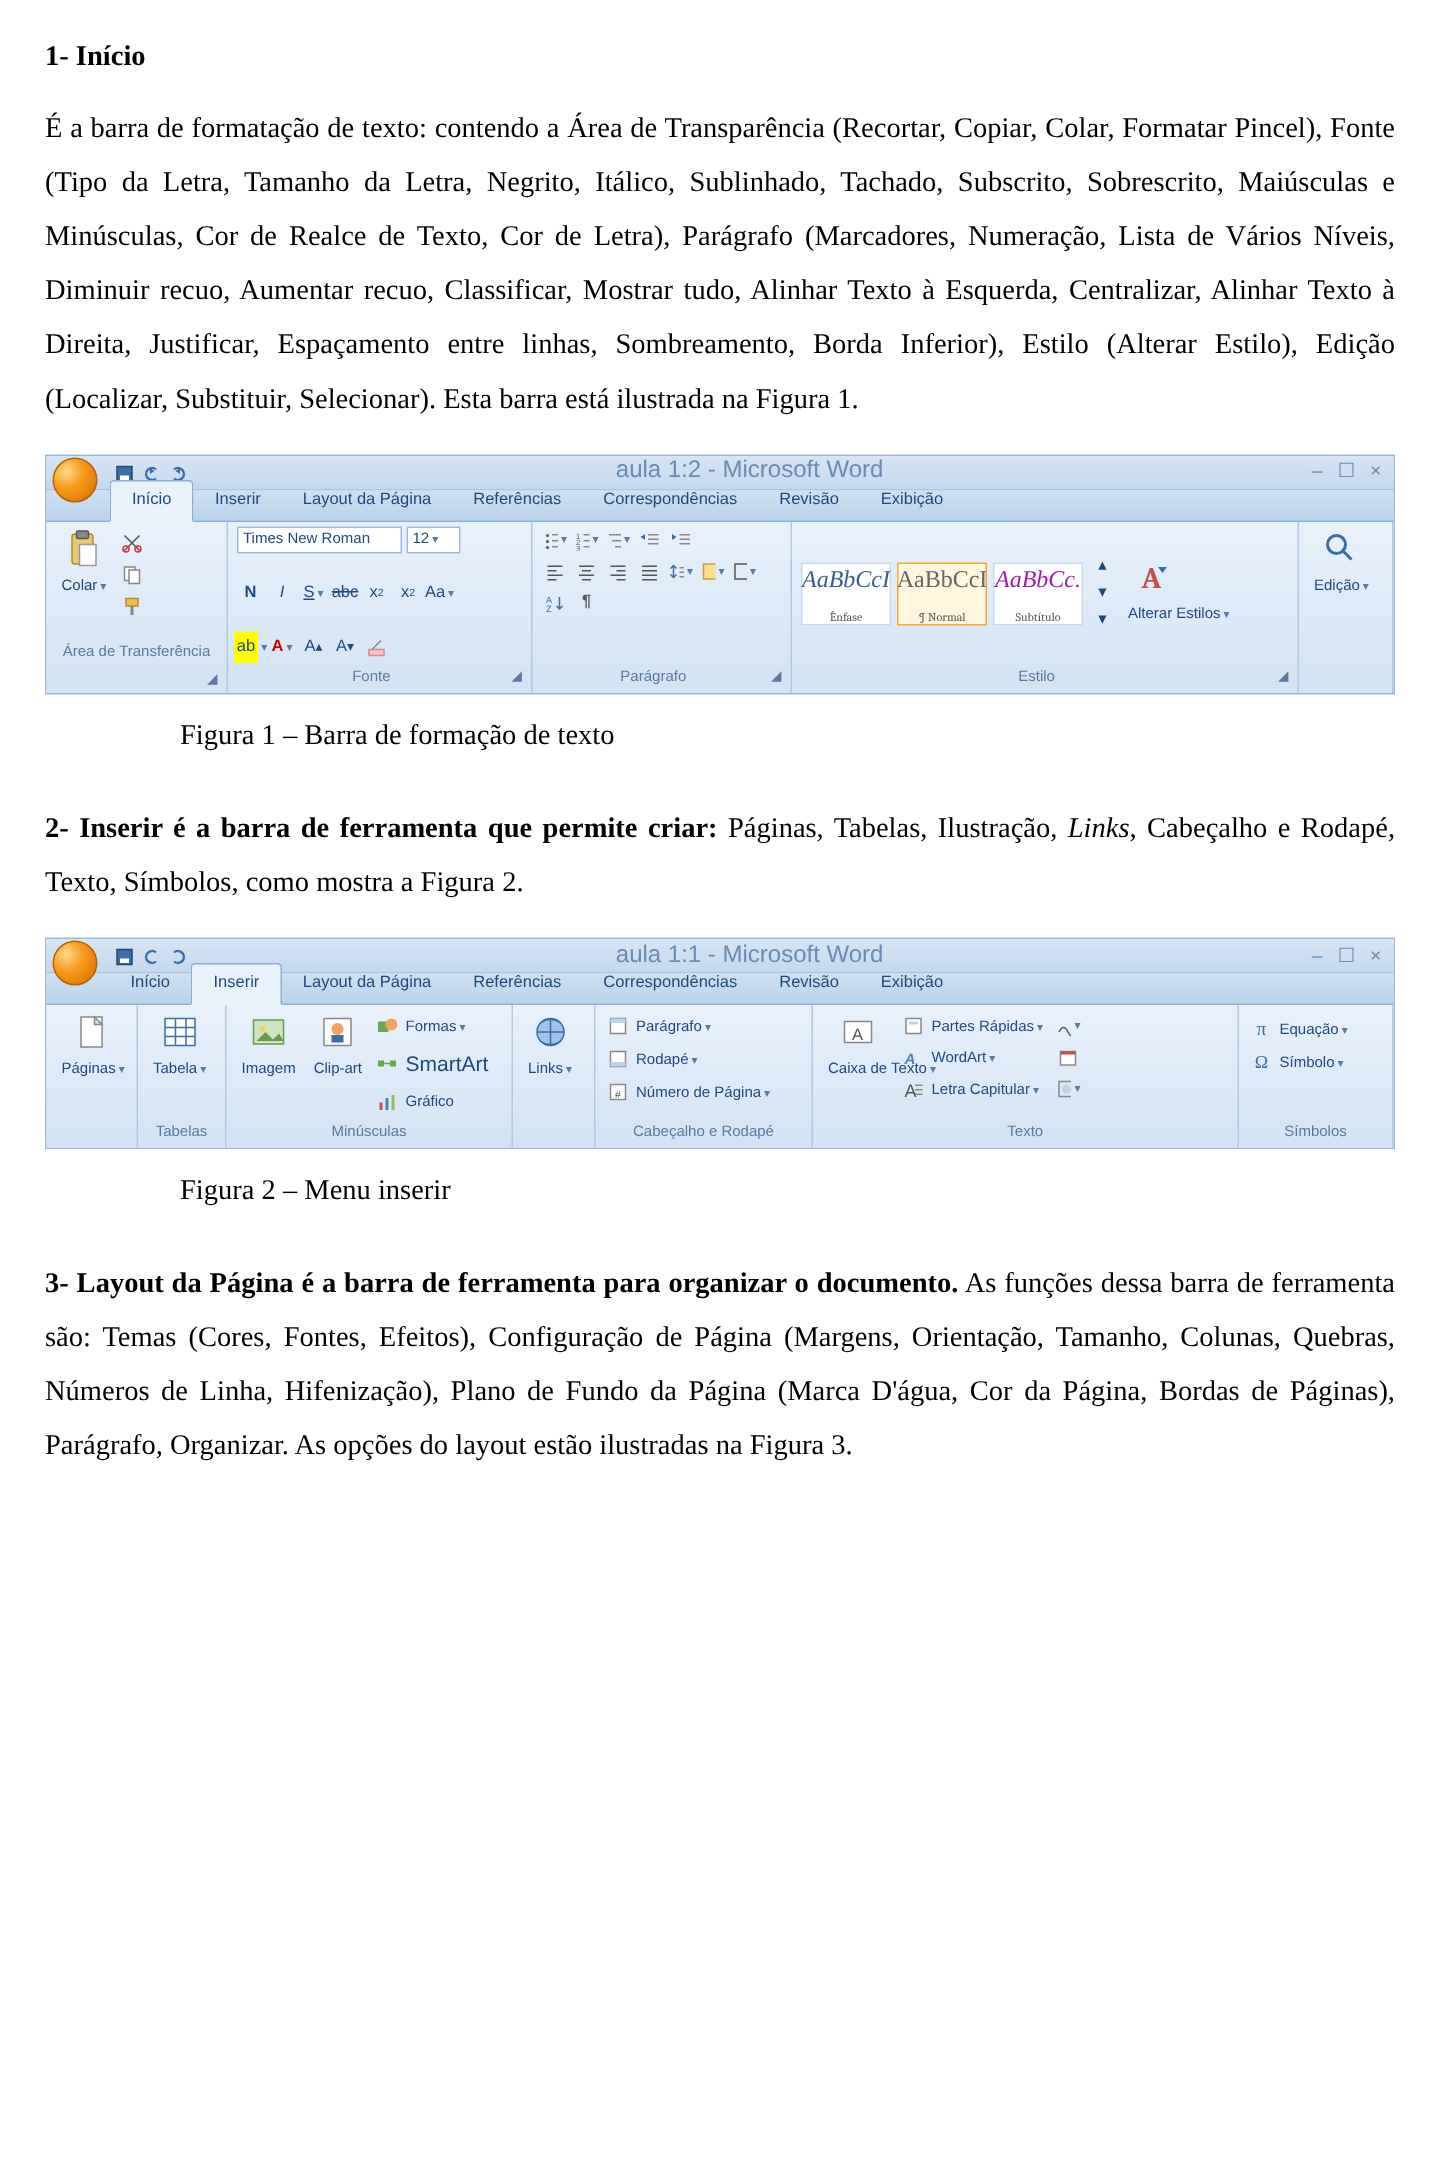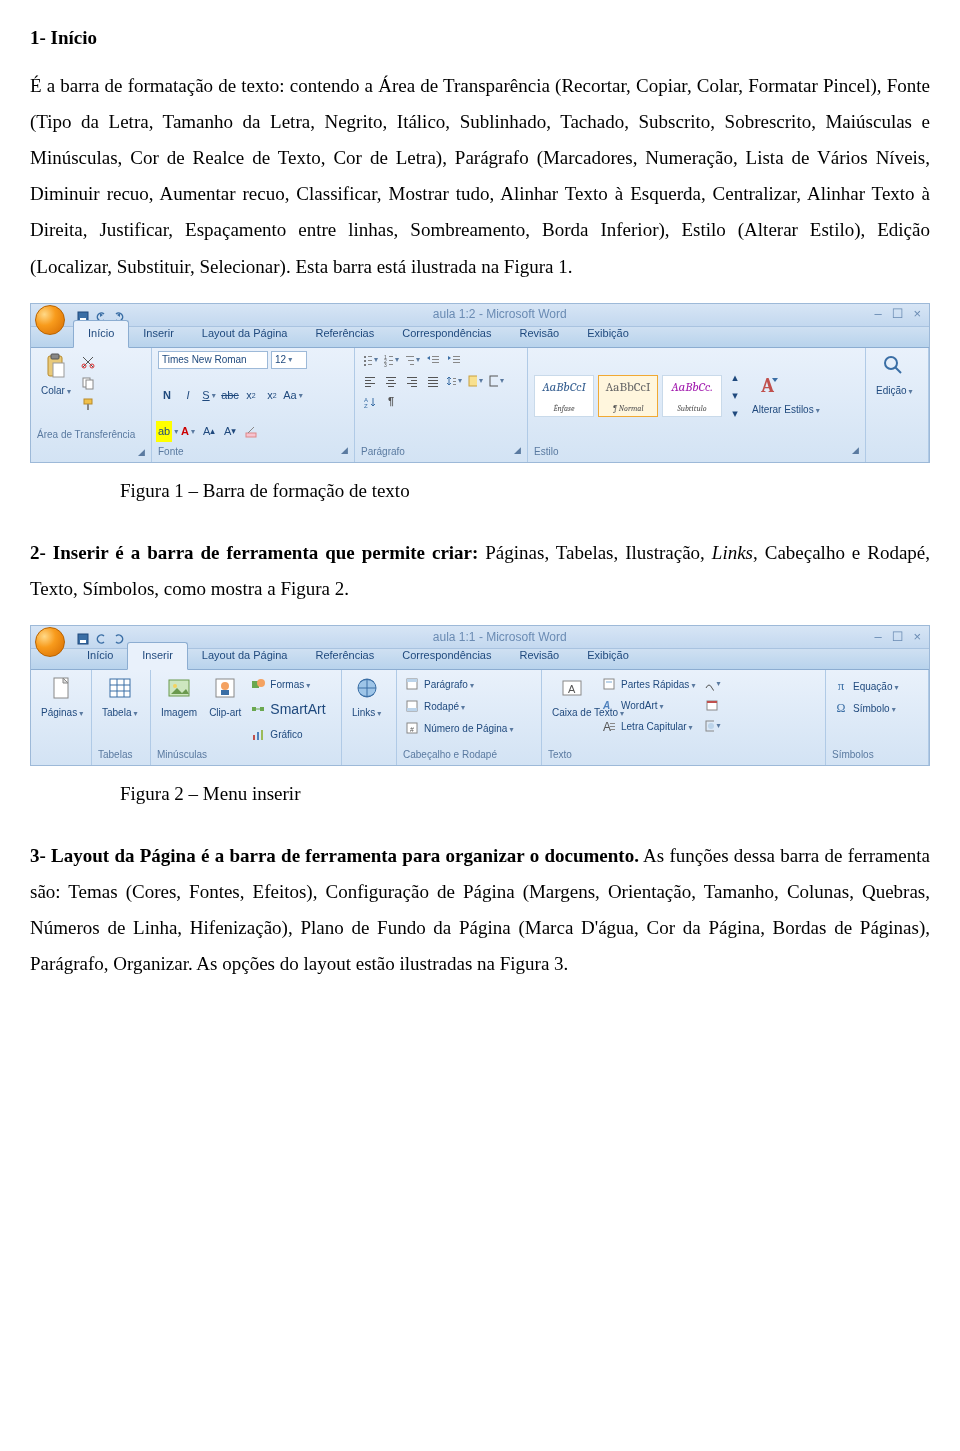--- a/index.html
+++ b/index.html
@@ -14,40 +14,40 @@
     text-align: justify;
   }
   .heading { font-weight: bold; }
   p { margin: 0 0 12px 0; }
   .caption { text-align: left; margin: 10px 0 26px 90px; }
   .ribbon { border: 1px solid #9db9d8; margin: 18px 0 6px 0; font-family: "Segoe UI", Tahoma, sans-serif; font-size: 11px; color: #1f497d; background: linear-gradient(#e4ecf7,#cfe0f2); }
   .titlebar { background: linear-gradient(#d7e5f5,#c3d8ef); border-bottom: 1px solid #a9c3e0; height: 22px; display: flex; align-items: center; }
   .orb { width: 28px; height: 28px; border-radius: 50%; background: radial-gradient(circle at 30% 30%, #ffd988 0%, #f89b1c 40%, #d46a00 100%); margin: 2px 6px 0 4px; position: relative; top: 4px; z-index: 2; border: 1px solid #b96300;}
   .qat { display: flex; gap: 6px; align-items: center; margin-left: 6px; }
   .qat span { width: 12px; height: 12px; display: inline-block; }
-  .titlecenter { flex: 1; text-align: center; color: #6a8bb3; font-size: 12px; }
+  .titlecenter { flex: 1; text-align: center; color: #6a8bb3; font-size: 16px; }
   .winbtns { display: flex; gap: 10px; margin-right: 8px; color: #6a8bb3; font-size: 13px; }
   .tabs { display: flex; align-items: flex-end; height: 20px; padding-left: 42px; background: linear-gradient(#cfe0f2,#b8d3ec); border-bottom: 1px solid #8cadd1; font-size: 11px; color: #1f497d; }
   .tab { padding: 2px 14px 3px 14px; cursor: pointer; }
   .tab.active { background: #e9f1fb; border: 1px solid #8cadd1; border-bottom: 1px solid #e9f1fb; border-radius: 3px 3px 0 0; position: relative; top: 1px; }
   .ribbonbody { display: flex; background: linear-gradient(#e9f1fb,#d3e3f4); min-height: 78px; }
   .group { border-right: 1px solid #b0cae6; padding: 3px 6px 1px 6px; display: flex; flex-direction: column; justify-content: space-between; }
-  .gtitle { font-size: 10px; color: #5a7aa0; white-space: nowrap; padding-top: 1px;}
+  .gtitle { text-align: center; font-size: 10px; color: #5a7aa0; white-space: nowrap; padding-top: 1px;}
   .gmain { display: flex; gap: 4px; align-items: flex-start; flex: 1; }
   .bigbtn { display: flex; flex-direction: column; align-items: center; gap: 2px; padding: 2px 4px; }
   .bigbtn .ico { width: 26px; height: 26px; }
   .bigbtn .lbl { font-size: 10px; color: #1f497d; white-space: nowrap;}
   .col { display: flex; flex-direction: column; gap: 2px; }
   .row { display: flex; gap: 3px; align-items: center; }
   .smbtn { width: 16px; height: 16px; border: 1px solid transparent; display: inline-flex; align-items: center; justify-content: center;}
   .smbtn svg { display:block; }
   .combo { background: #fff; border: 1px solid #9db9d8; height: 16px; font-size: 10px; padding: 0 3px; display: inline-flex; align-items: center; }
   .stylebox { background: #fff; border: 1px solid #c9daea; width: 58px; height: 40px; display: flex; flex-direction: column; align-items: center; justify-content: center; font-family: "Cambria", serif;}
-  .stylebox .s { font-size: 13px; color: #666; }
-  .stylebox .n { font-size: 8px; color: #555; margin-top: 2px; font-style: italic;}
+  .stylebox .s { font-size: 16px; color: #666; font-family: Liberation Serif, serif; }
+  .stylebox .n { font-size: 8px; color: #555; margin-top: 2px;}
   .stylebox.sel { border: 1px solid #f0a933; background: #fff6dd; }
   .launcher { font-size: 9px; color: #5a7aa0; float: right; margin-left: 4px; }
   .drop::after { content: "▾"; font-size: 8px; color: #5a7aa0; margin-left: 2px;}
   .hl { background: #ffff00;}
 </style>
 </head>
 <body>
 
 <p><span class="heading">1- Início</span></p>
 <p>É a barra de formatação de texto: contendo a Área de Transparência (Recortar, Copiar, Colar, Formatar Pincel), Fonte (Tipo da Letra, Tamanho da Letra, Negrito, Itálico, Sublinhado, Tachado, Subscrito, Sobrescrito, Maiúsculas e Minúsculas, Cor de Realce de Texto, Cor de Letra), Parágrafo (Marcadores, Numeração, Lista de Vários Níveis, Diminuir recuo, Aumentar recuo, Classificar, Mostrar tudo, Alinhar Texto à Esquerda, Centralizar, Alinhar Texto à Direita, Justificar, Espaçamento entre linhas, Sombreamento, Borda Inferior), Estilo (Alterar Estilo), Edição (Localizar, Substituir, Selecionar). Esta barra está ilustrada na Figura 1.</p>

